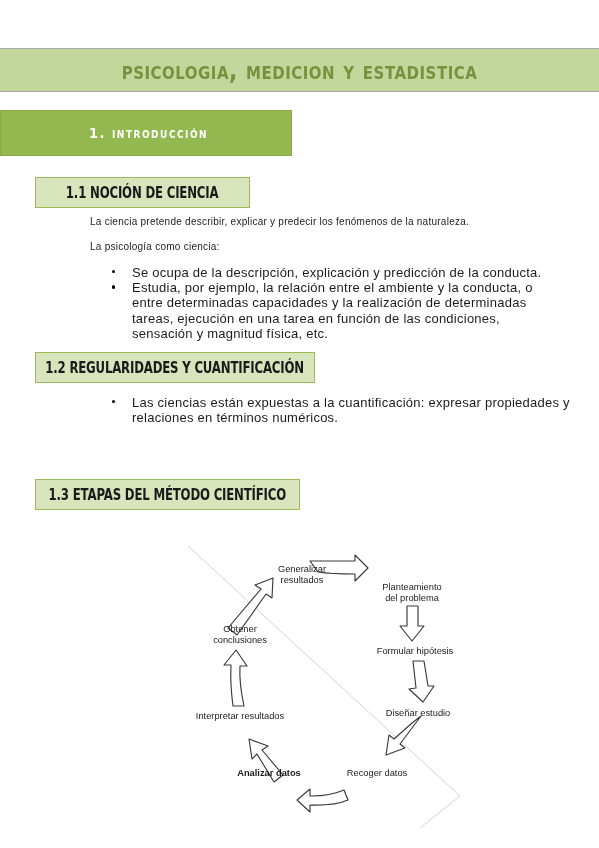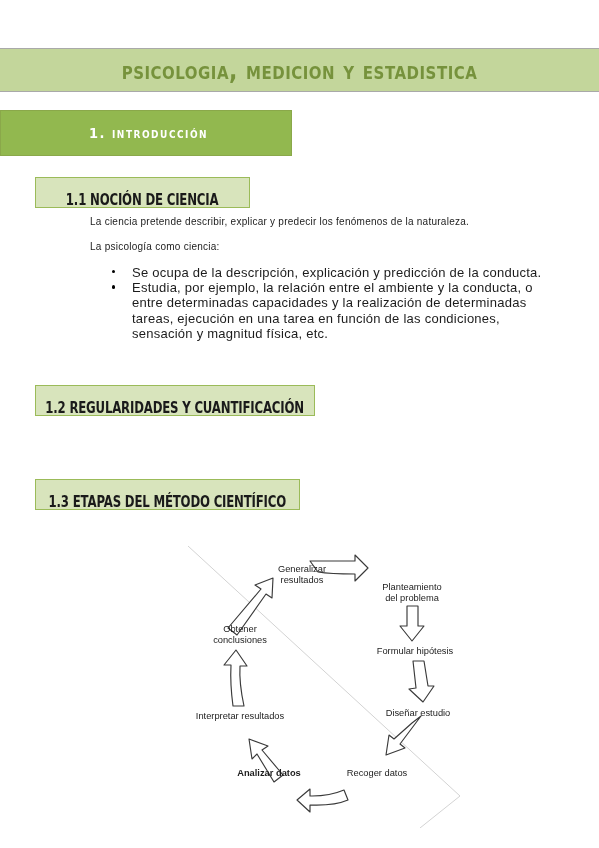--- a/index.html
+++ b/index.html
@@ -68,34 +68,34 @@
     transform: scaleY(1.1);
   }
 
   
   .section-box {
     position: absolute;
     background: #d8e4bc;
     border: 1px solid #9bbb59;
     box-sizing: border-box;
     display: flex;
-    align-items: flex-end;
+    align-items: center;
     justify-content: center;
   }
   .section-box .section-text {
     font-family: "DejaVu Sans", sans-serif;
     font-size: 12.5px;
     font-weight: bold;
     color: #1a1a1a;
     white-space: nowrap;
     letter-spacing: -0.2px;
     transform: scaleY(1.22) scaleX(0.94);
   }
   #sec-1-1 { left: 35px;  top: 177px; width: 215px; height: 31px; }
-  #sec-1-2 { left: 35px;  top: 352px; width: 280px; height: 31px; margin-top: 33px; }
+  #sec-1-2 { left: 35px;  top: 352px; width: 280px; height: 31px; }
   #sec-1-3 { left: 35px;  top: 479px; width: 265px; height: 31px; }
 
   
   .para {
     position: absolute;
     font-family: "Liberation Sans", sans-serif;
     font-size: 10px;
     line-height: 15px;
     color: #1c1c1c;
     letter-spacing: 0.25px;
@@ -176,20 +176,24 @@
     <span class="bullet-dot"></span>
     <span>Estudia, por ejemplo, la relación entre el ambiente y la conducta, o entre determinadas capacidades y la realización de determinadas tareas, ejecución en una tarea en función de las condiciones, sensación y magnitud física, etc.</span>
   </li>
 </ul>
 
 <div class="section-box" id="sec-1-2">
   <span class="section-text">1.2 REGULARIDADES Y CUANTIFICACIÓN</span>
 </div>
 
 <ul class="bullets" id="bullets-2">
+  <li>
+    <span class="bullet-dot"></span>
+    <span>Las ciencias están expuestas a la cuantificación: expresar propiedades y relaciones en términos numéricos.</span>
+  </li>
 </ul>
 
 <div class="section-box" id="sec-1-3">
   <span class="section-text">1.3 ETAPAS DEL MÉTODO CIENTÍFICO</span>
 </div>
 
 <div class="diagram">
   <svg width="599" height="300" viewBox="0 0 599 300" xmlns="http://www.w3.org/2000/svg">
 
     <g stroke="#d3d3d3" stroke-width="1" fill="none">

